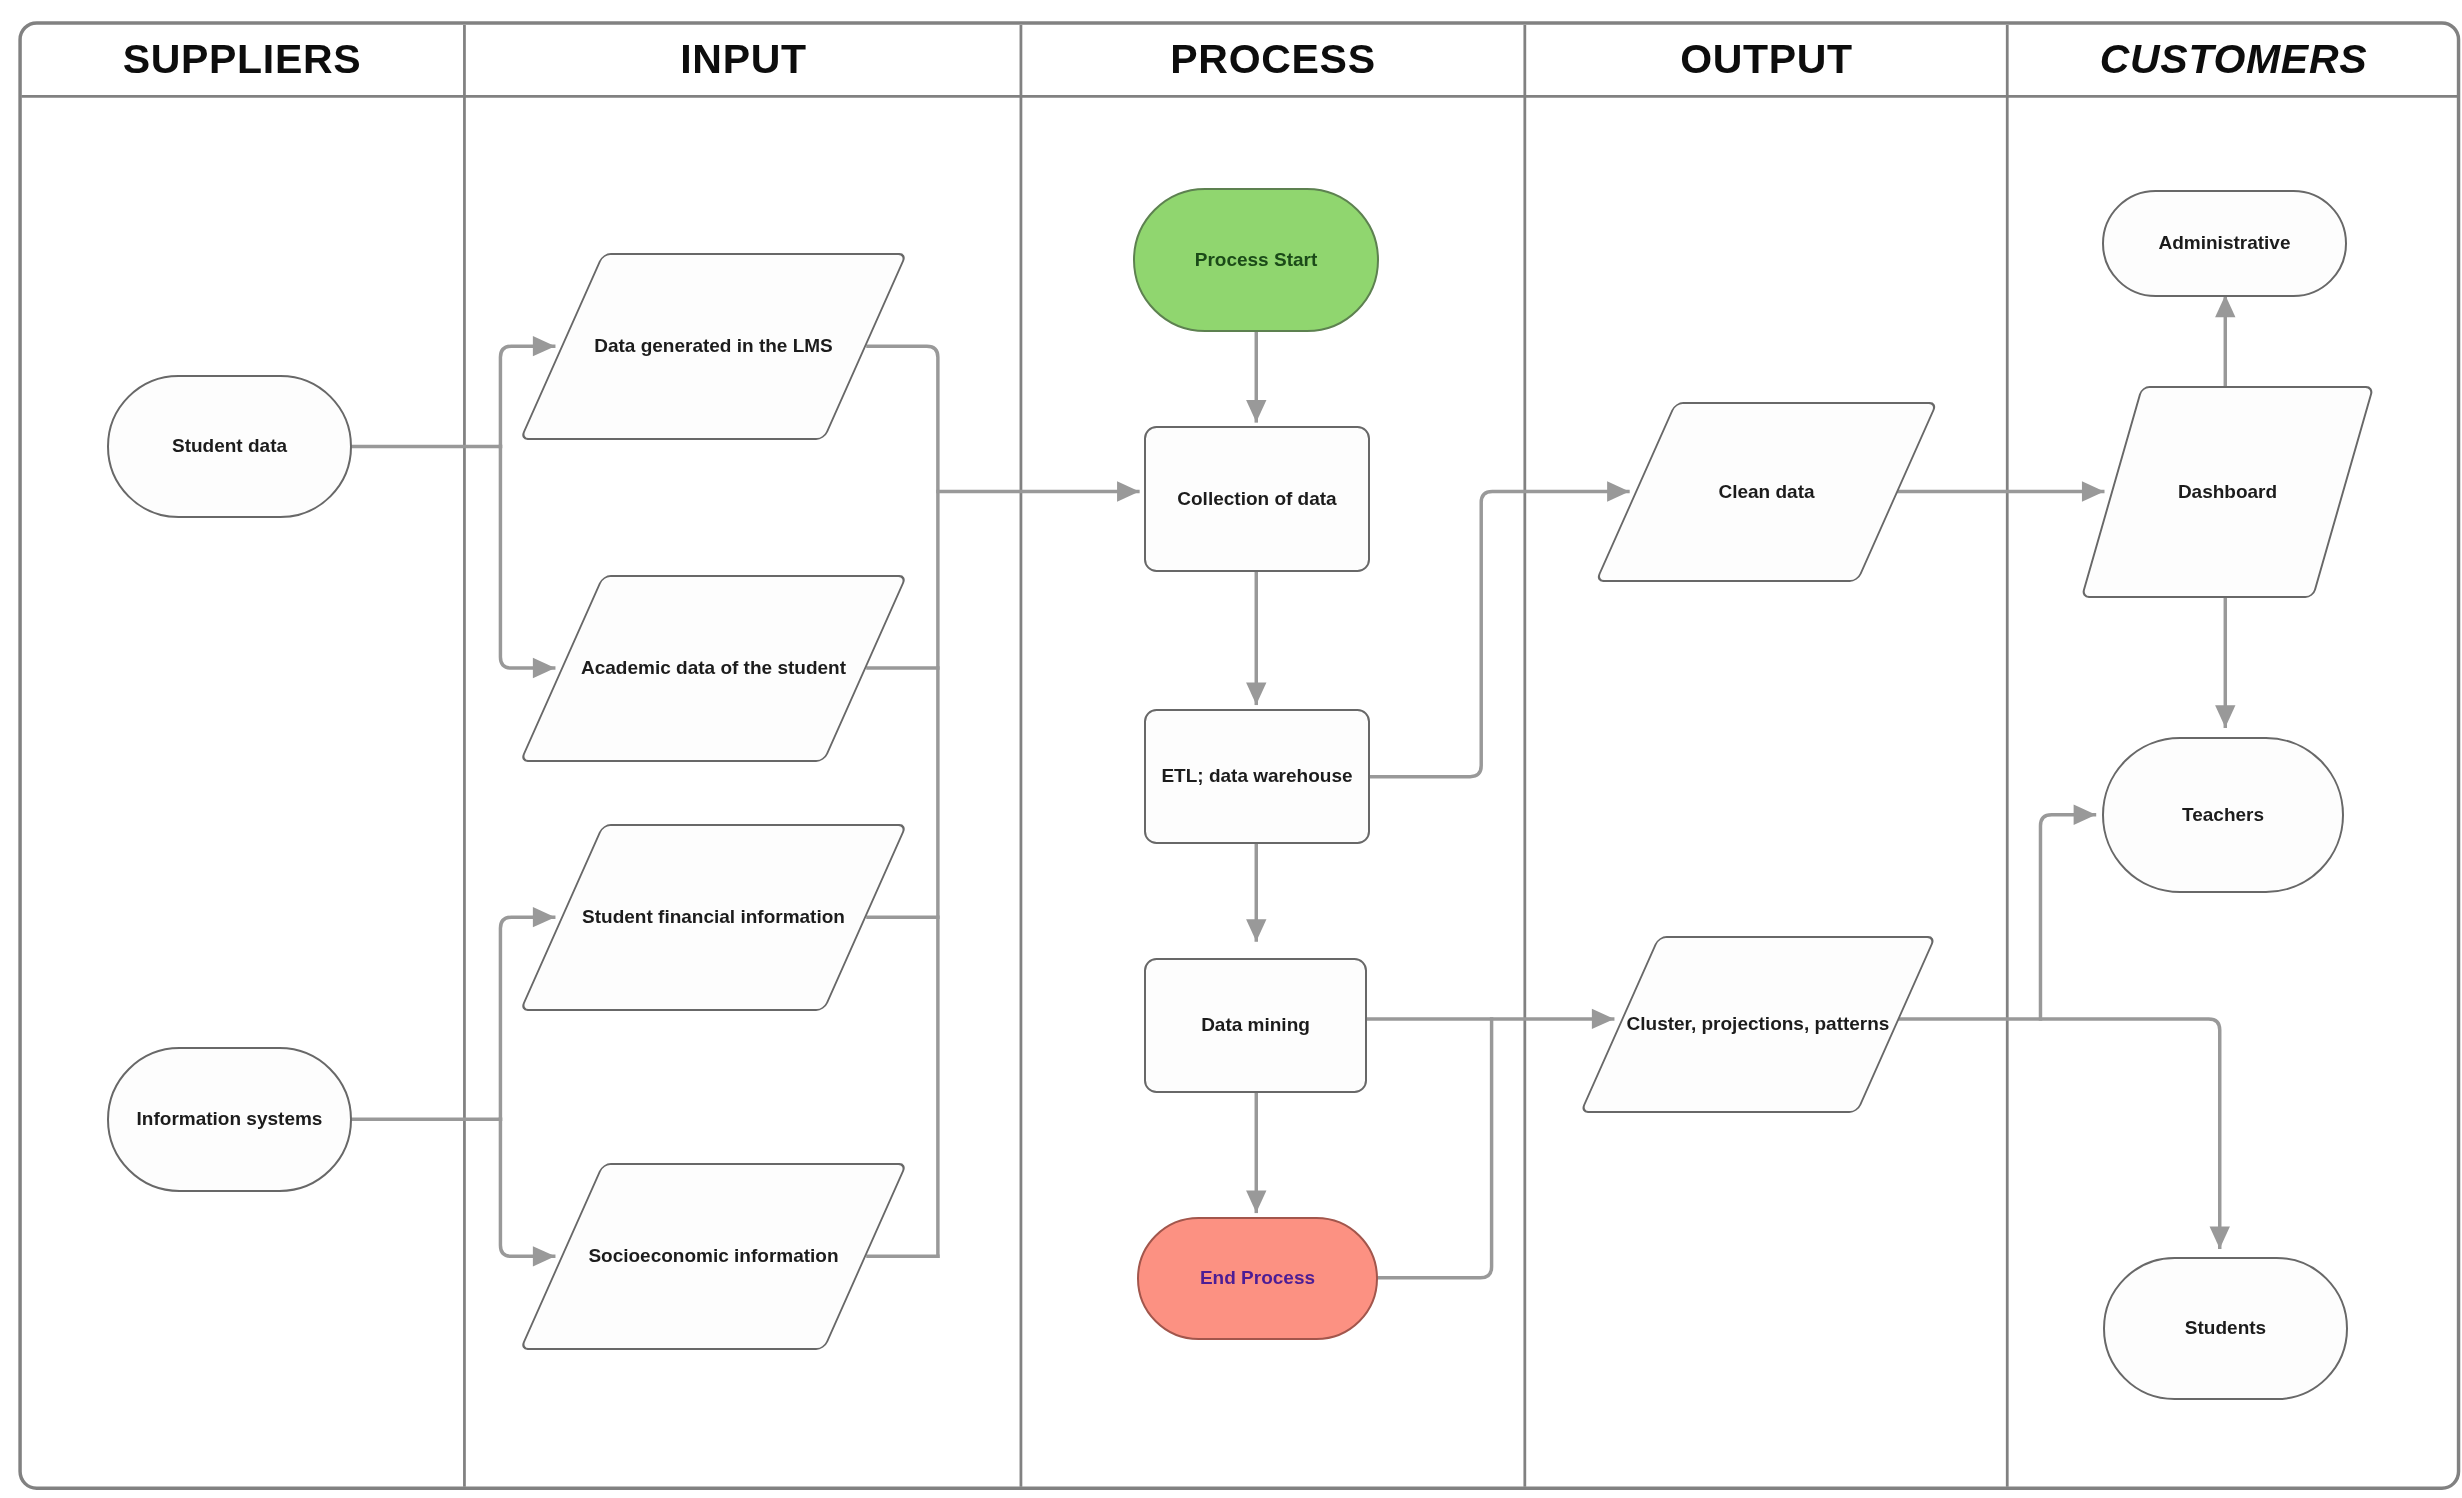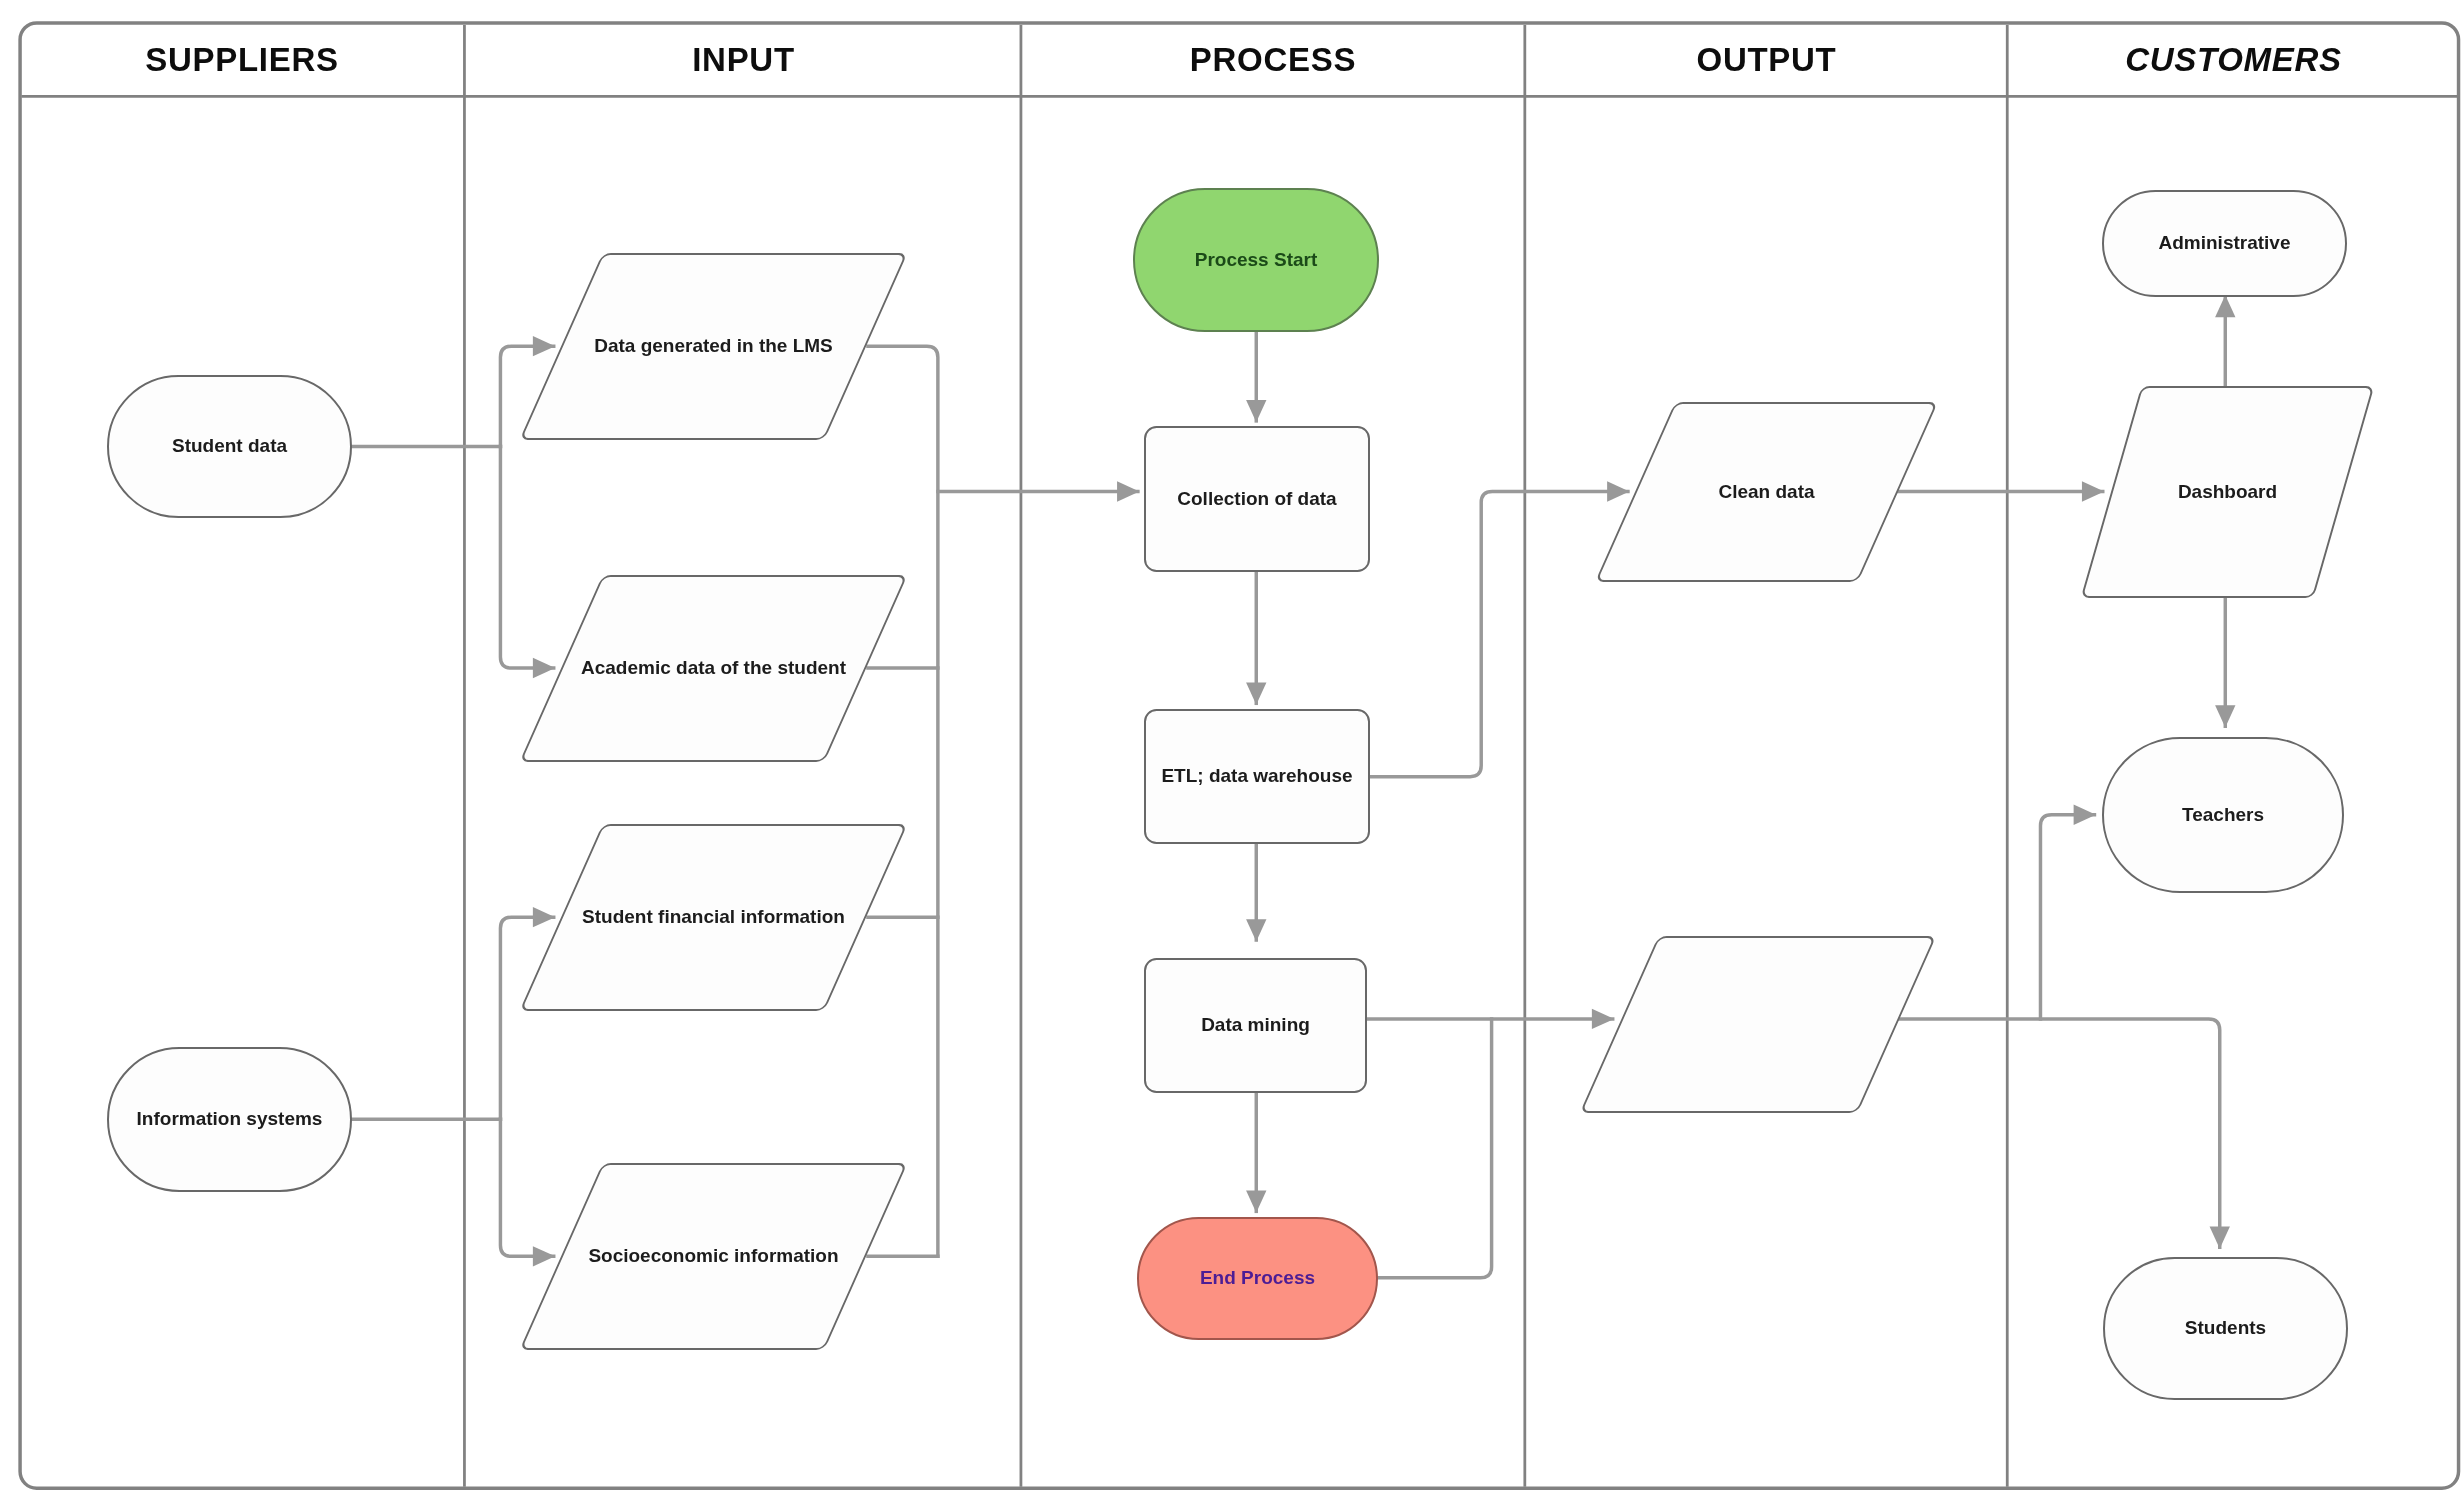--- a/index.html
+++ b/index.html
@@ -2,21 +2,21 @@
 <html style="font-size:11px"><head>
 <meta charset="utf-8">
 <style>
   html,body{margin:0;padding:0;background:#ffffff;}
   body{width:2462px;height:1498px;font-family:"Liberation Sans",sans-serif;}
   .canvas{position:relative;width:2462px;height:1498px;background:#ffffff;overflow:hidden;}
   svg.layer{position:absolute;left:0;top:0;width:2462px;height:1498px;}
   .lane-header{
     position:absolute;top:23px;height:73px;
     display:flex;align-items:center;justify-content:center;
-    font-weight:bold;font-size:33px;letter-spacing:0.7px;color:#0d0d0d;
+    font-weight:bold;font-size:41px;letter-spacing:0.7px;color:#0d0d0d;
   }
   .node{
     position:absolute;display:flex;align-items:center;justify-content:center;
     text-align:center;font-weight:bold;font-size:19px;line-height:1.3;color:#1c1c1c;
     box-sizing:border-box;
   }
   .stadium{background:#fdfdfd;border:2.8px solid #686868;border-radius:80px;}
   .rect{background:#fdfdfd;border:2.8px solid #686868;border-radius:12.5px;}
   .para{background:transparent;border:none;}
   .para-bg{position:absolute;top:0;left:0;right:0;bottom:0;background:#fdfdfd;
@@ -129,20 +129,21 @@
   <div class="node stadium end" style="left:1137px;top:1217px;width:241px;height:123px;">
     <span class="label">End Process</span>
   </div>
 
   <div class="node para" style="left:1635px;top:402px;width:263px;height:180px;">
     <span class="para-bg"></span>
     <span class="label">Clean data</span>
   </div>
   <div class="node para" style="left:1619px;top:936px;width:278px;height:177px;">
     <span class="para-bg"></span>
+    <span class="label" style="max-width:346px;">Cluster, projections, patterns</span>
   </div>
 
   <div class="node stadium" style="left:2102px;top:181px;width:245px;height:107px;margin-top:9px;">
     <span class="label">Administrative</span>
   </div>
   <div class="node para" style="left:2111px;top:386px;width:233px;height:212px;">
     <span class="para-bg flat"></span>
     <span class="label">Dashboard</span>
   </div>
   <div class="node stadium" style="left:2102px;top:737px;width:242px;height:156px;">

